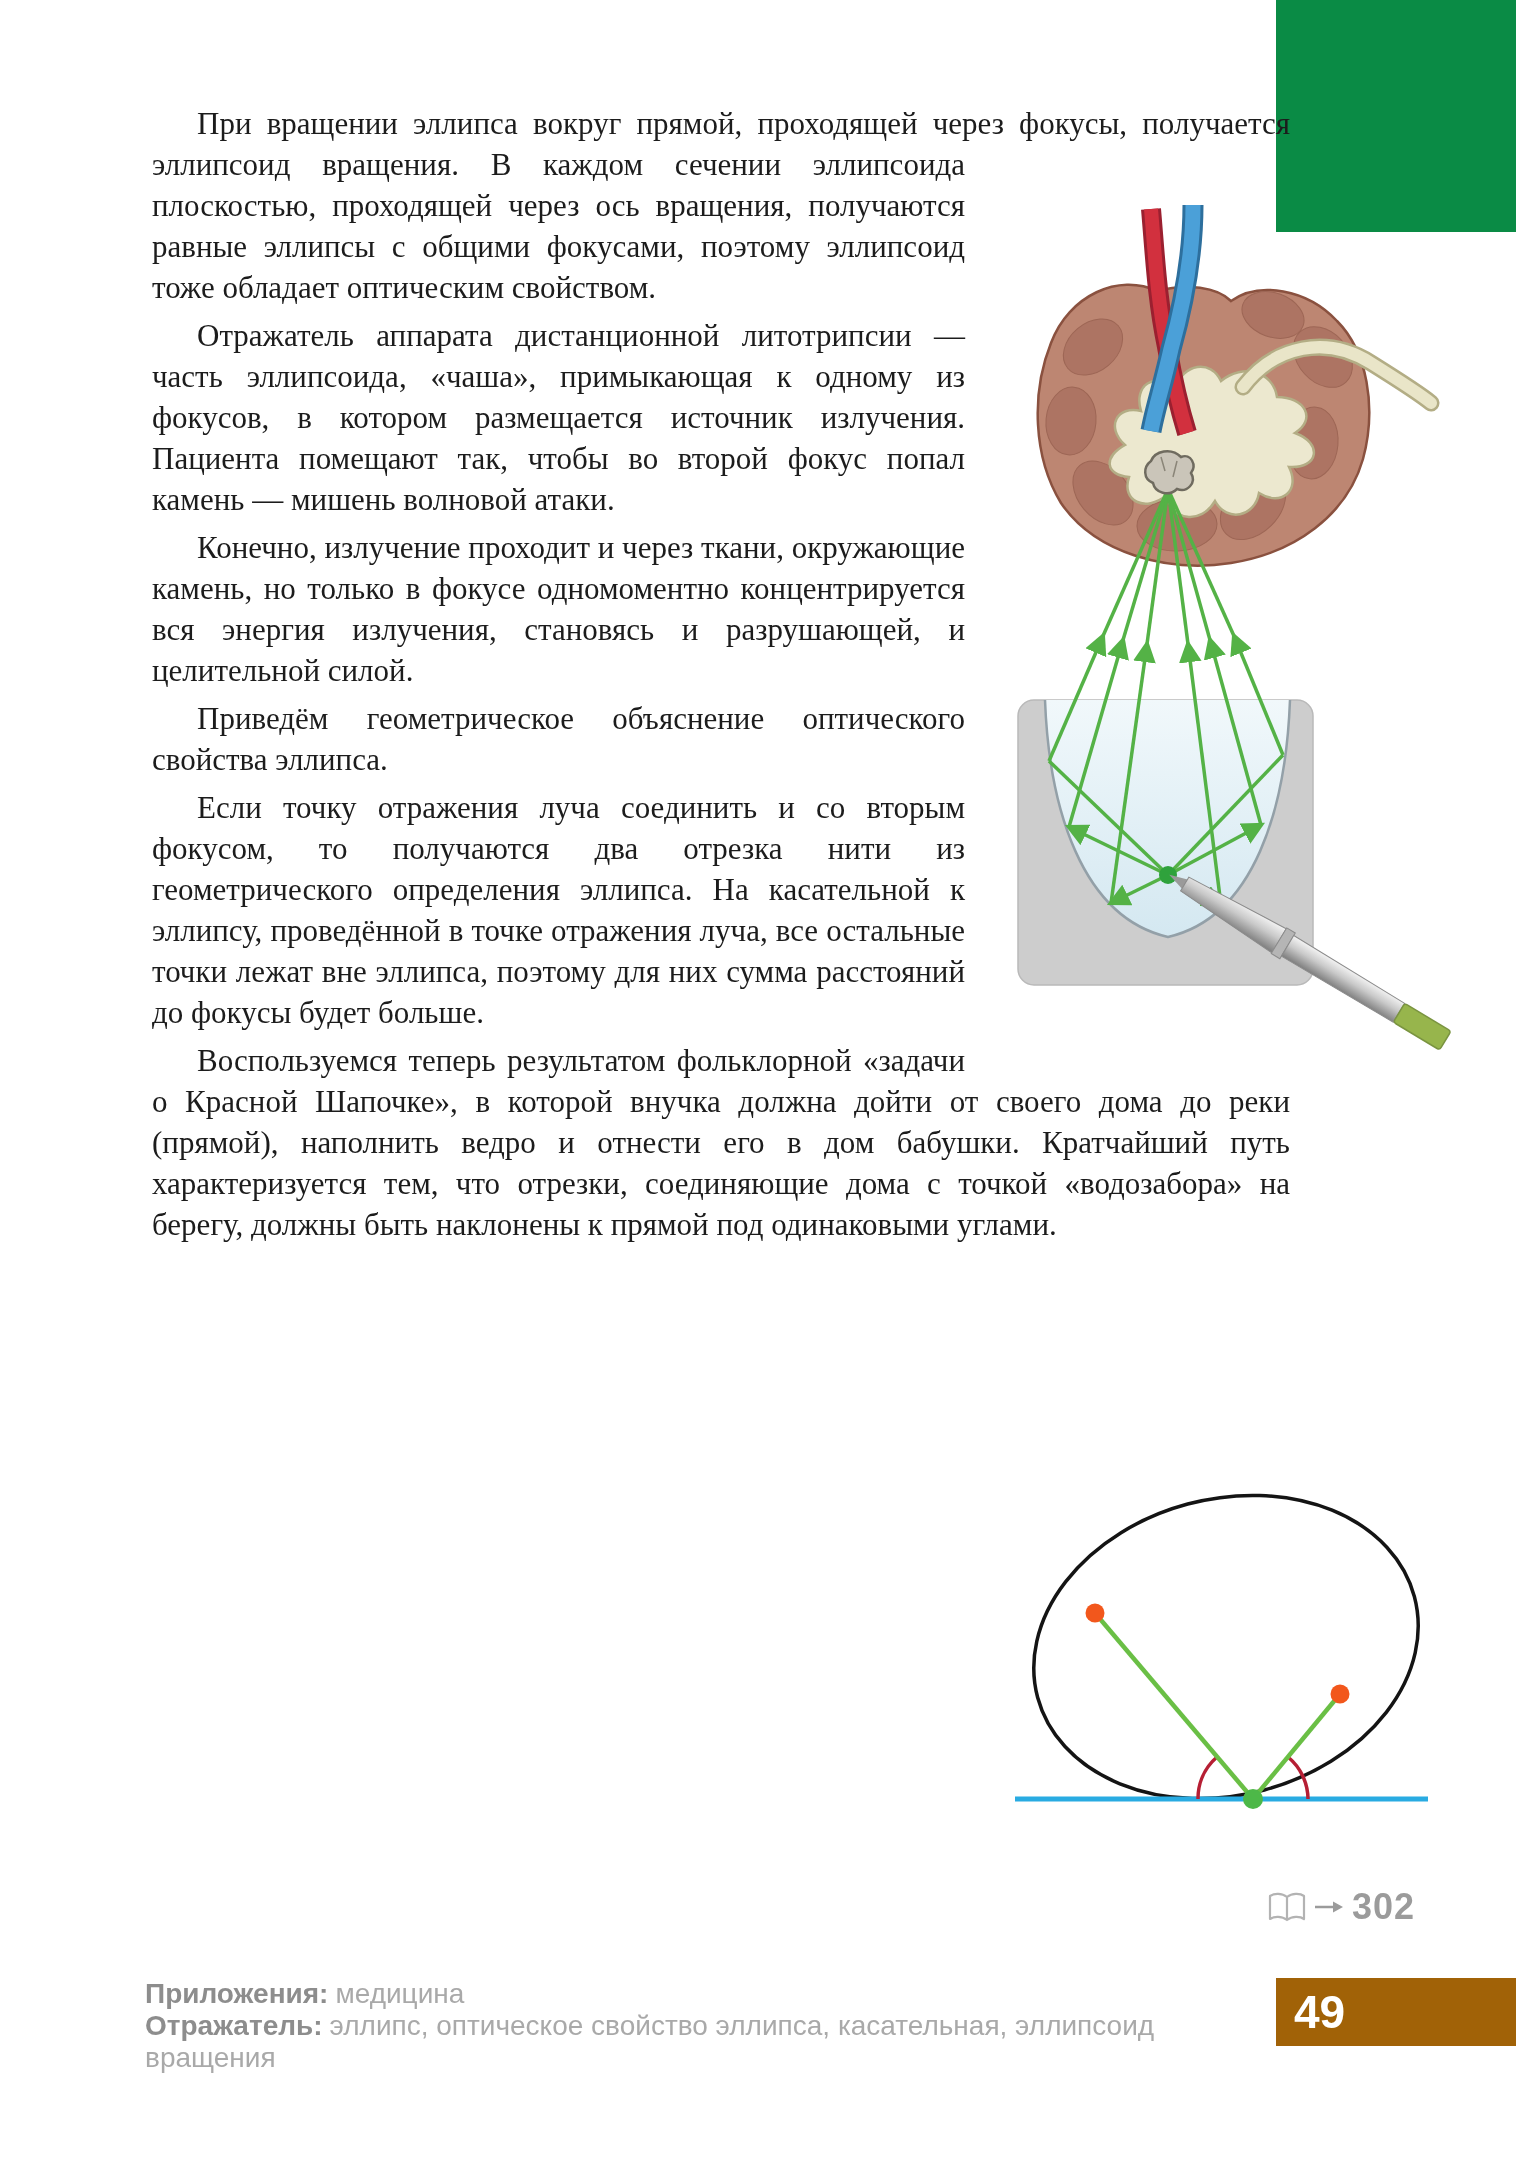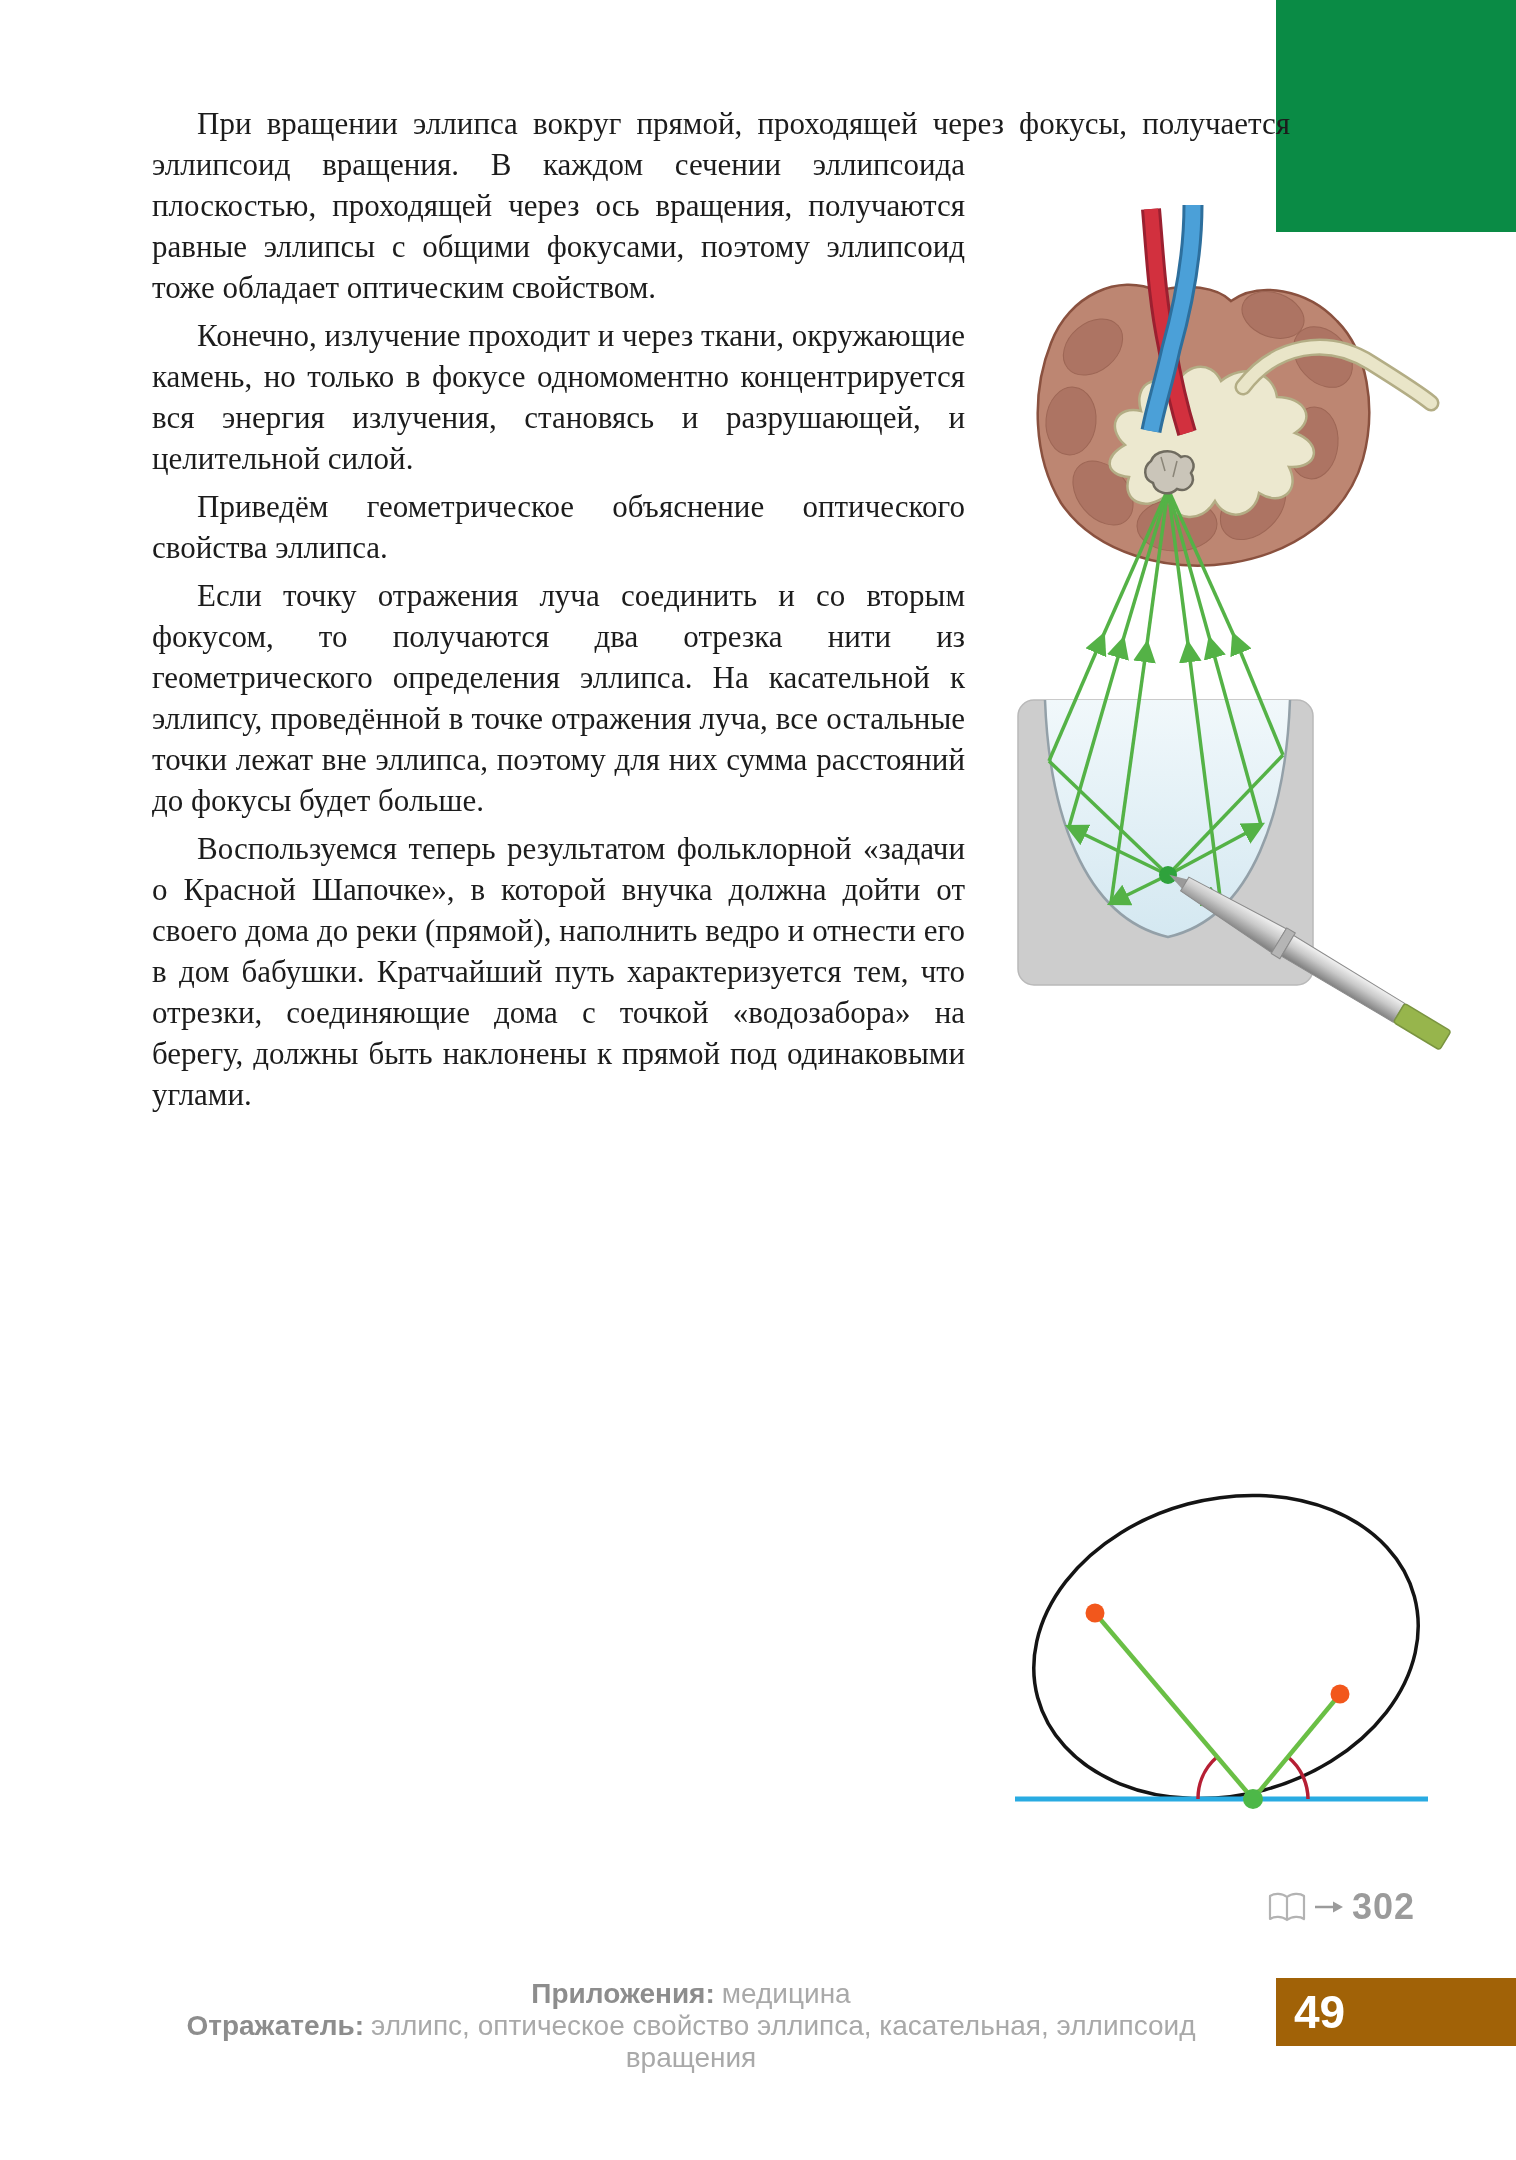--- a/index.html
+++ b/index.html
@@ -27,21 +27,21 @@
   #fig-lithotripsy { left:1005px; top:195px; width:511px; height:870px; }
   #fig-ellipse     { left:1003px; top:1492px; width:460px; height:330px; }
   .ref-badge {
     position:absolute; left:1268px; top:1886px;
     display:flex; align-items:center; gap:9px;
     font-family:"Liberation Sans", sans-serif;
   }
   .ref-num { font-size:36px; font-weight:bold; color:#9b9b9b; letter-spacing:1px; }
   .footer-keywords {
     position:absolute; left:145px; top:1978px; width:1092px;
-    text-align:center; font-family:"Liberation Sans", sans-serif;
+    text-align:left; font-family:"Liberation Sans", sans-serif;
     font-size:28px; line-height:32px; color:#a9a9a9;
   }
   .footer-keywords .flabel { font-weight:bold; color:#8d8d8d; }
   .footer-keywords .fvalue { margin-left:7px; }
   .page-num-box {
     position:absolute; left:1276px; top:1978px; width:240px; height:68px;
     background:#0a8b45; box-sizing:border-box; padding-left:18px;
     display:flex; align-items:center;
     font-family:"Liberation Sans", sans-serif;
     font-size:46px; font-weight:bold; color:#ffffff;
@@ -53,20 +53,21 @@
 <div class="page">
 
   <div class="green-block" id="greenBlock" style="background: rgb(10, 139, 69);"></div>
 
   <div class="text-content">
     <div class="sp" id="sp1"></div>
     <div class="sp" id="sp2"></div>
     <div class="sp" id="sp3"></div>
     <div class="sp" id="sp4"></div>
     <p class="para">При вращении эллипса вокруг прямой, проходящей через фокусы, получается эллипсоид вращения. В каждом сечении эллипсоида плоскостью, проходящей через ось вращения, получаются равные эллипсы с общими фокусами, поэтому эллипсоид тоже обладает оптическим свойством.</p>
+    <p class="para">Отражатель аппарата дистанционной литотрипсии — часть эллипсоида, «чаша», примыкающая к одному из фокусов, в котором размещается источник излучения. Пациента помещают так, чтобы во второй фокус попал камень — мишень волновой атаки.</p>
     <p class="para">Конечно, излучение проходит и через ткани, окружающие камень, но только в фокусе одномоментно концентрируется вся энергия излучения, становясь и разрушающей, и целительной силой.</p>
     <p class="para">Приведём геометрическое объяснение оптического свойства эллипса.</p>
     <p class="para">Если точку отражения луча соединить и со вторым фокусом, то получаются два отрезка нити из геометрического определения эллипса. На касательной к эллипсу, проведённой в точке отражения луча, все остальные точки лежат вне эллипса, поэтому для них сумма расстояний до фокусы будет больше.</p>
     <p class="para">Воспользуемся теперь результатом фольклорной «задачи о Красной Шапочке», в которой внучка должна дойти от своего дома до реки (прямой), наполнить ведро и отнести его в дом бабушки. Кратчайший путь характеризуется тем, что отрезки, соединяющие дома с точкой «водозабора» на берегу, должны быть наклонены к прямой под одинаковыми углами.</p>
   </div>
 
   <div class="figure" id="fig-lithotripsy">
     <svg width="511" height="870" viewBox="0 0 511 870">
       <defs>
         <marker id="arrG" viewBox="0 0 10 10" refX="8" refY="5" markerWidth="6.5" markerHeight="6.5" orient="auto">

